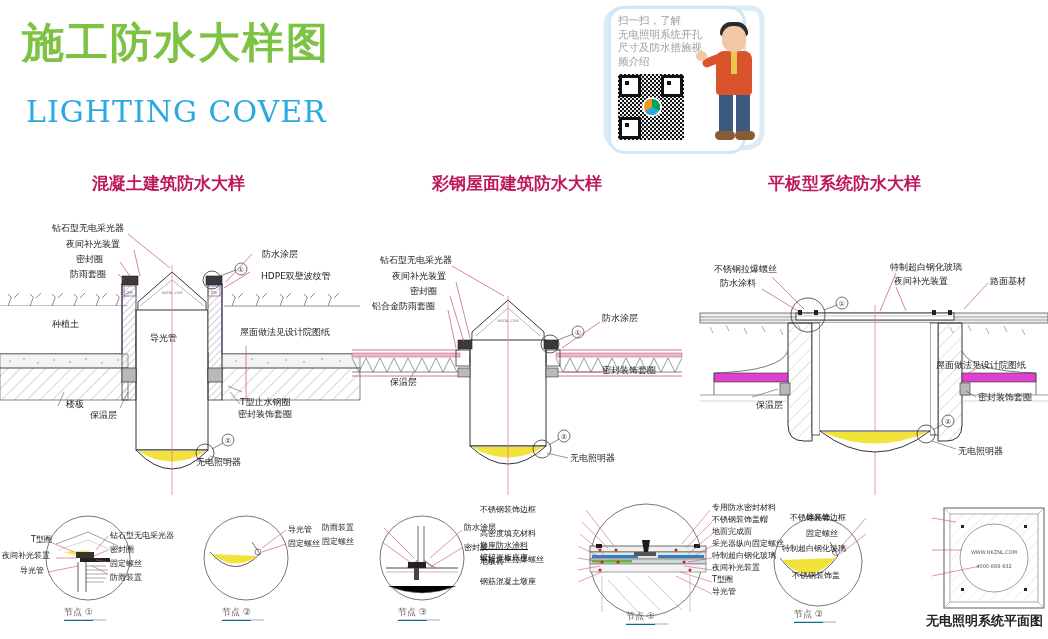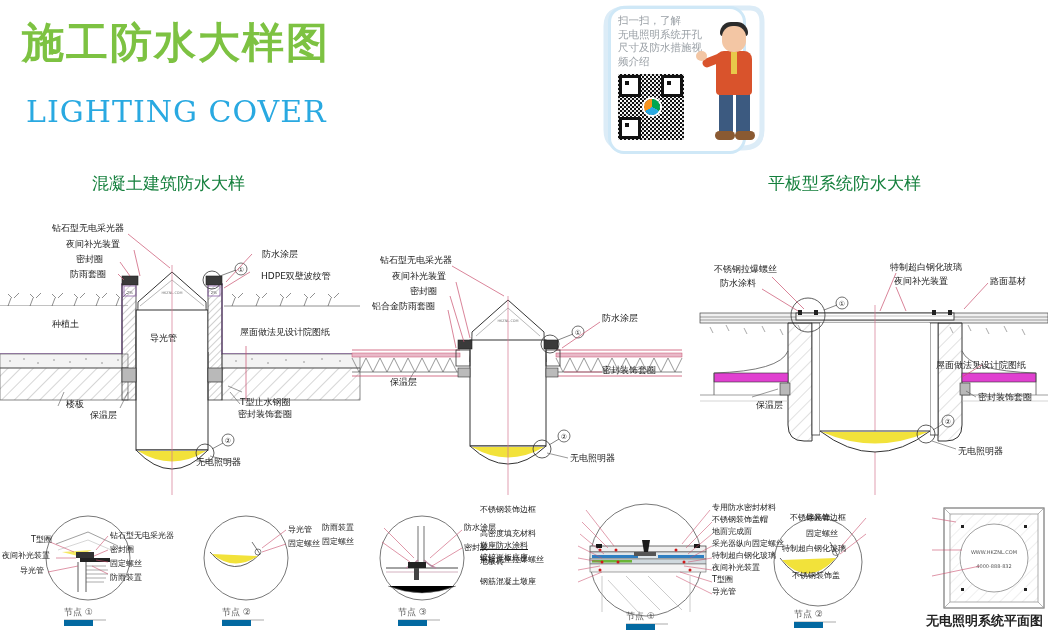--- a/index.html
+++ b/index.html
@@ -57,33 +57,33 @@
   .p-arm{position:absolute;left:-6px;top:38px;width:22px;height:9px;border-radius:5px;background:#d9532c;transform:rotate(-22deg);}
   .p-hand{position:absolute;left:-12px;top:33px;width:11px;height:10px;border-radius:50%;background:#f3c6a4;}
   .p-legL{position:absolute;left:11px;top:74px;width:14px;height:42px;background:#3c5a80;border-radius:3px;}
   .p-legR{position:absolute;left:28px;top:74px;width:14px;height:42px;background:#3c5a80;border-radius:3px;}
   .p-shoeL{position:absolute;left:7px;top:113px;width:20px;height:9px;border-radius:5px;background:#8a5a32;}
   .p-shoeR{position:absolute;left:27px;top:113px;width:20px;height:9px;border-radius:5px;background:#8a5a32;}
 
   
   .sec-title{
     position:absolute;top:172px;
-    font-size:17px;font-weight:normal;color:#15803d;white-space:nowrap;
+    font-size:17px;font-weight:bold;color:#be185d;white-space:nowrap;
   }
 
   
   .dwg{position:absolute;}
   .lbl{
     position:absolute;font-size:9px;color:#1a1a1a;white-space:nowrap;
     font-family:"DejaVu Sans","Liberation Sans",sans-serif;line-height:1;
   }
   .lbl.sm{font-size:8px;}
   .node-cap{
     position:absolute;font-size:9px;color:#555;white-space:nowrap;
-    border-bottom:6px solid #0369a1;padding-bottom:1px;
+    border-bottom:1px solid #0369a1;padding-bottom:1px;
   }
   .plan-cap{position:absolute;font-size:13px;font-weight:bold;color:#222;white-space:nowrap;}
   svg{display:block;overflow:visible;}
 </style>
 </head>
 <body>
 
 <div class="root">
 
   <div class="title-cn">施工防水大样图</div>
@@ -120,20 +120,21 @@
       <div class="p-shoeL"></div>
       <div class="p-shoeR"></div>
       <div class="p-body"></div>
       <div class="p-tie"></div>
       <div class="p-hair"></div>
       <div class="p-head"></div>
     </div>
   </div>
 
   <div class="sec-title" style="left:92px;">混凝土建筑防水大样</div>
+  <div class="sec-title" style="left:432px;">彩钢屋面建筑防水大样</div>
   <div class="sec-title" style="left:768px;">平板型系统防水大样</div>
 
   <div class="dwg" style="left:0;top:210px;width:360px;height:285px;">
     <svg width="360" height="285">
 
       <path d="M138 92 L172 62 L206 92" fill="none" stroke="#333" stroke-width="1"></path>
       <path d="M140 96 L172 70 L204 96" fill="none" stroke="#888" stroke-width=".6"></path>
       <text x="172" y="84" font-size="3.5" fill="#777" text-anchor="middle">HKZNL.COM</text>
 
       <path d="M138 92 C138 110 136 120 136 140" fill="none" stroke="#333" stroke-width=".9"></path>

